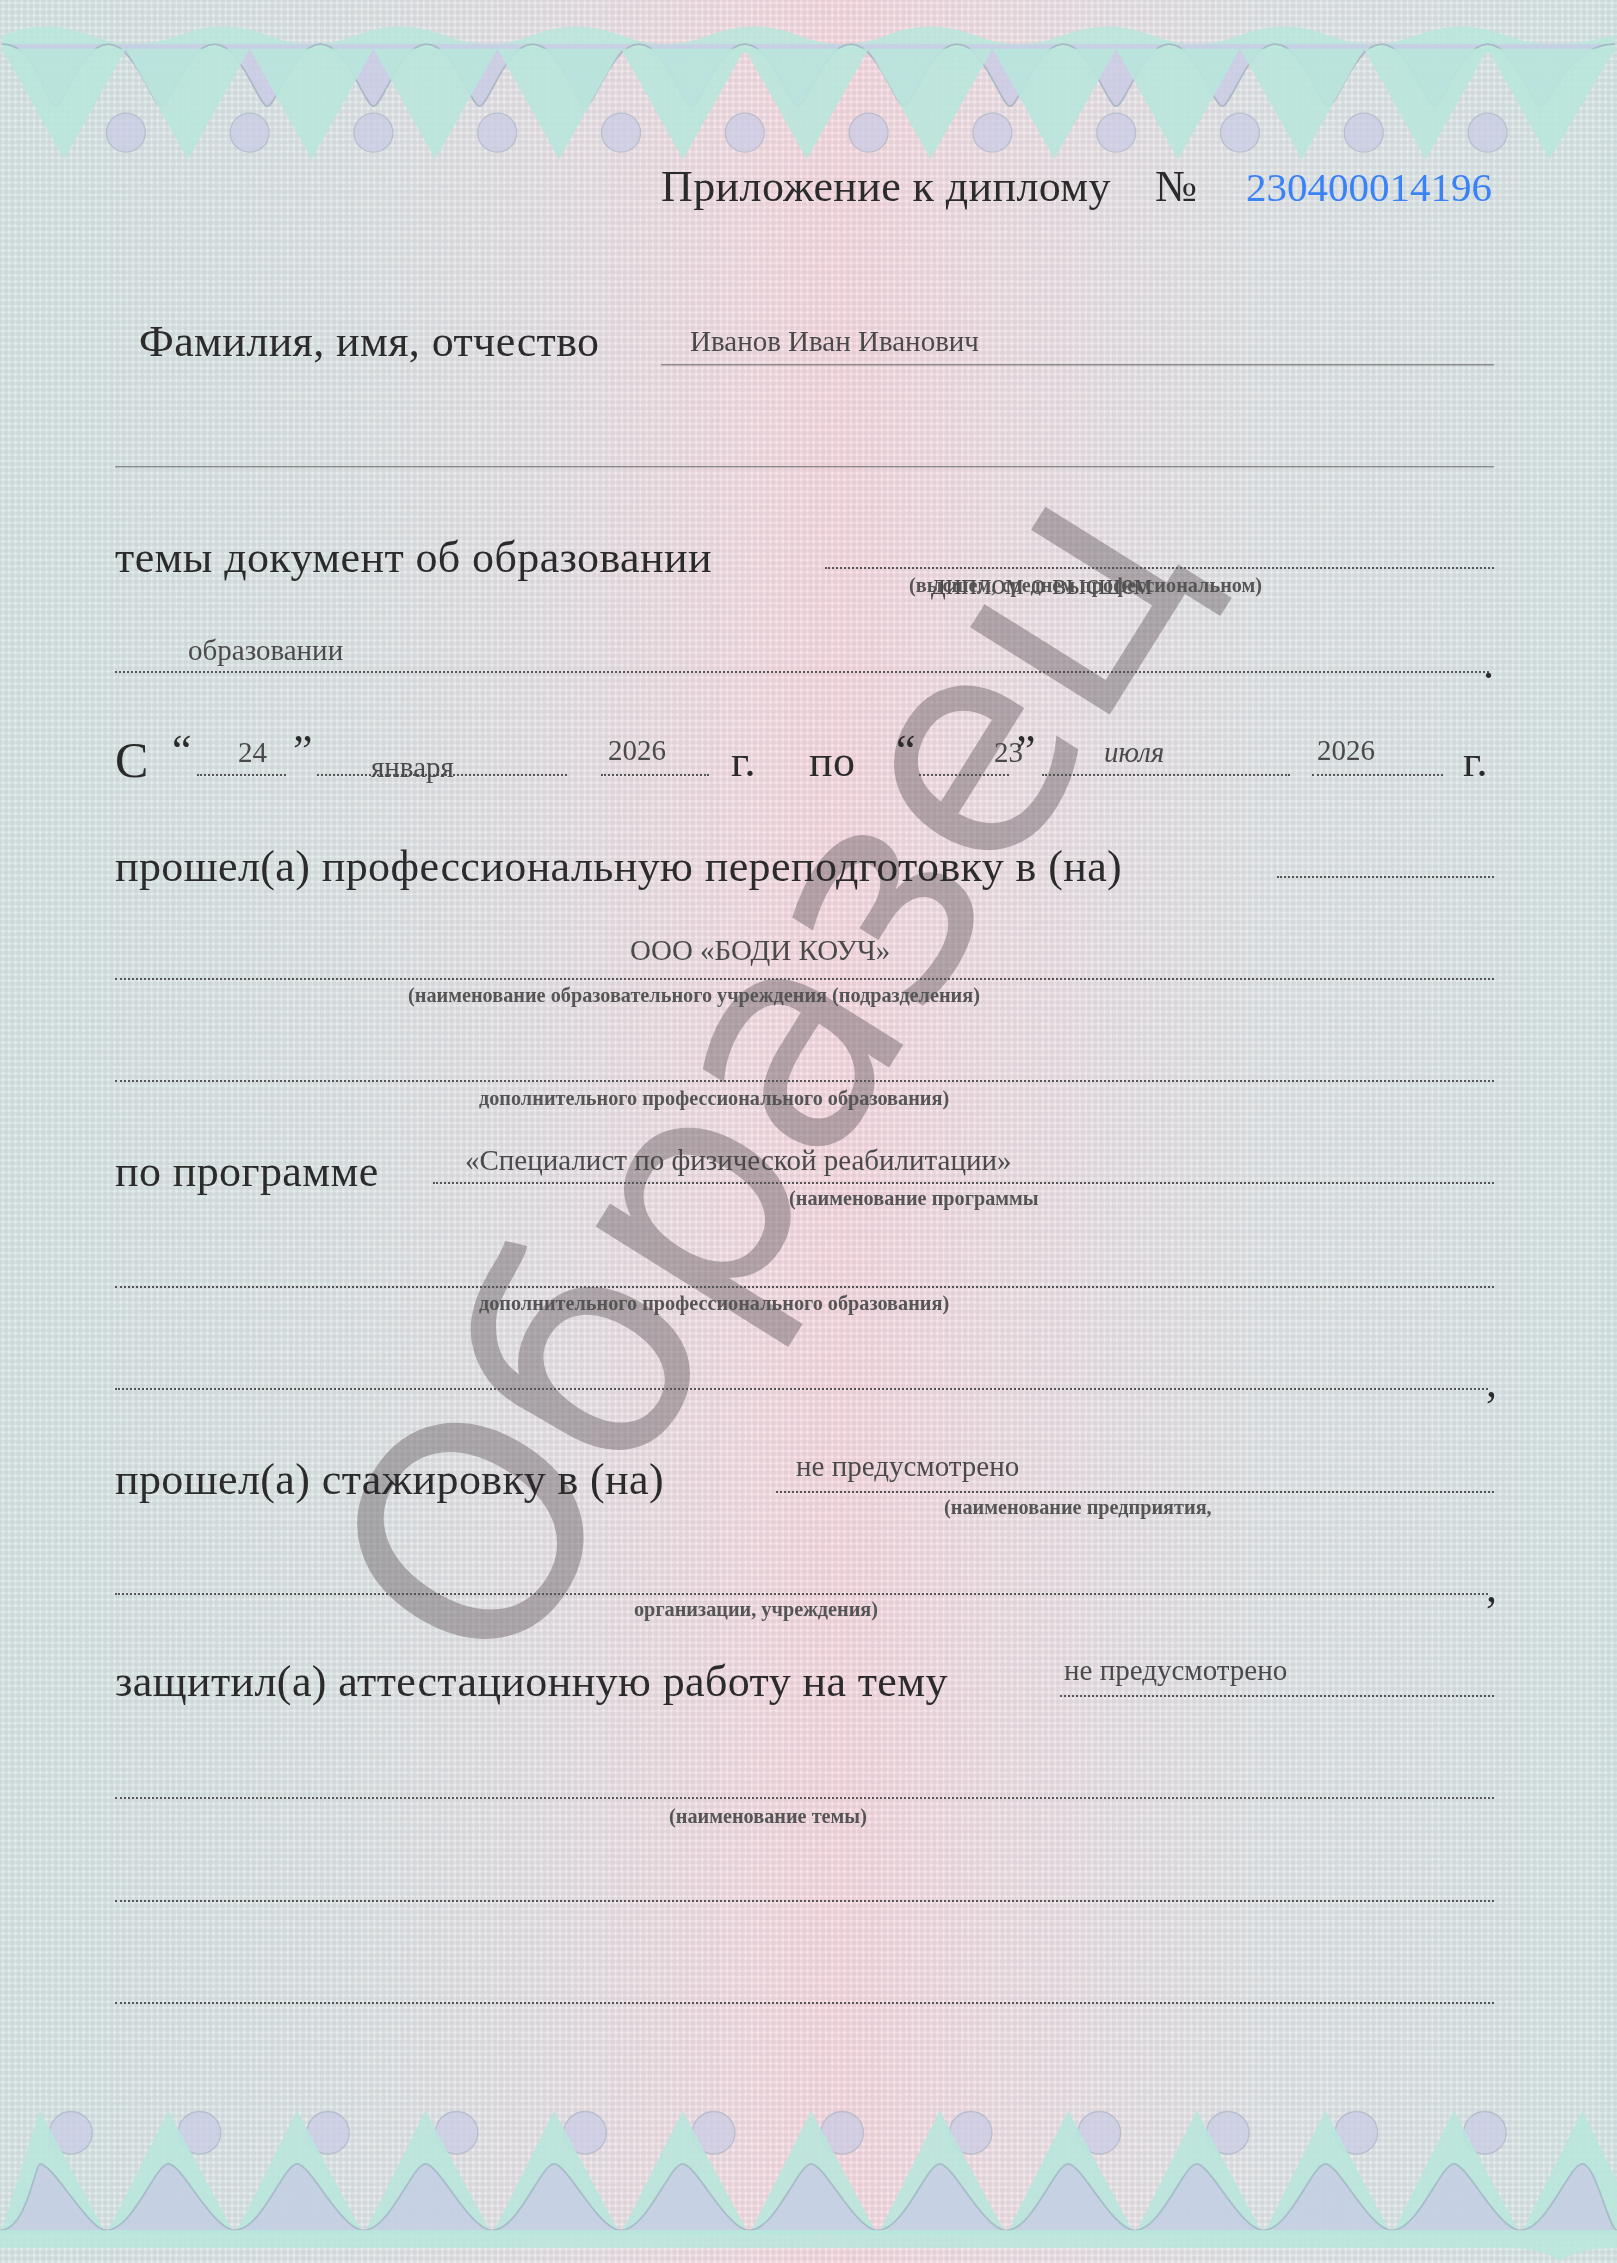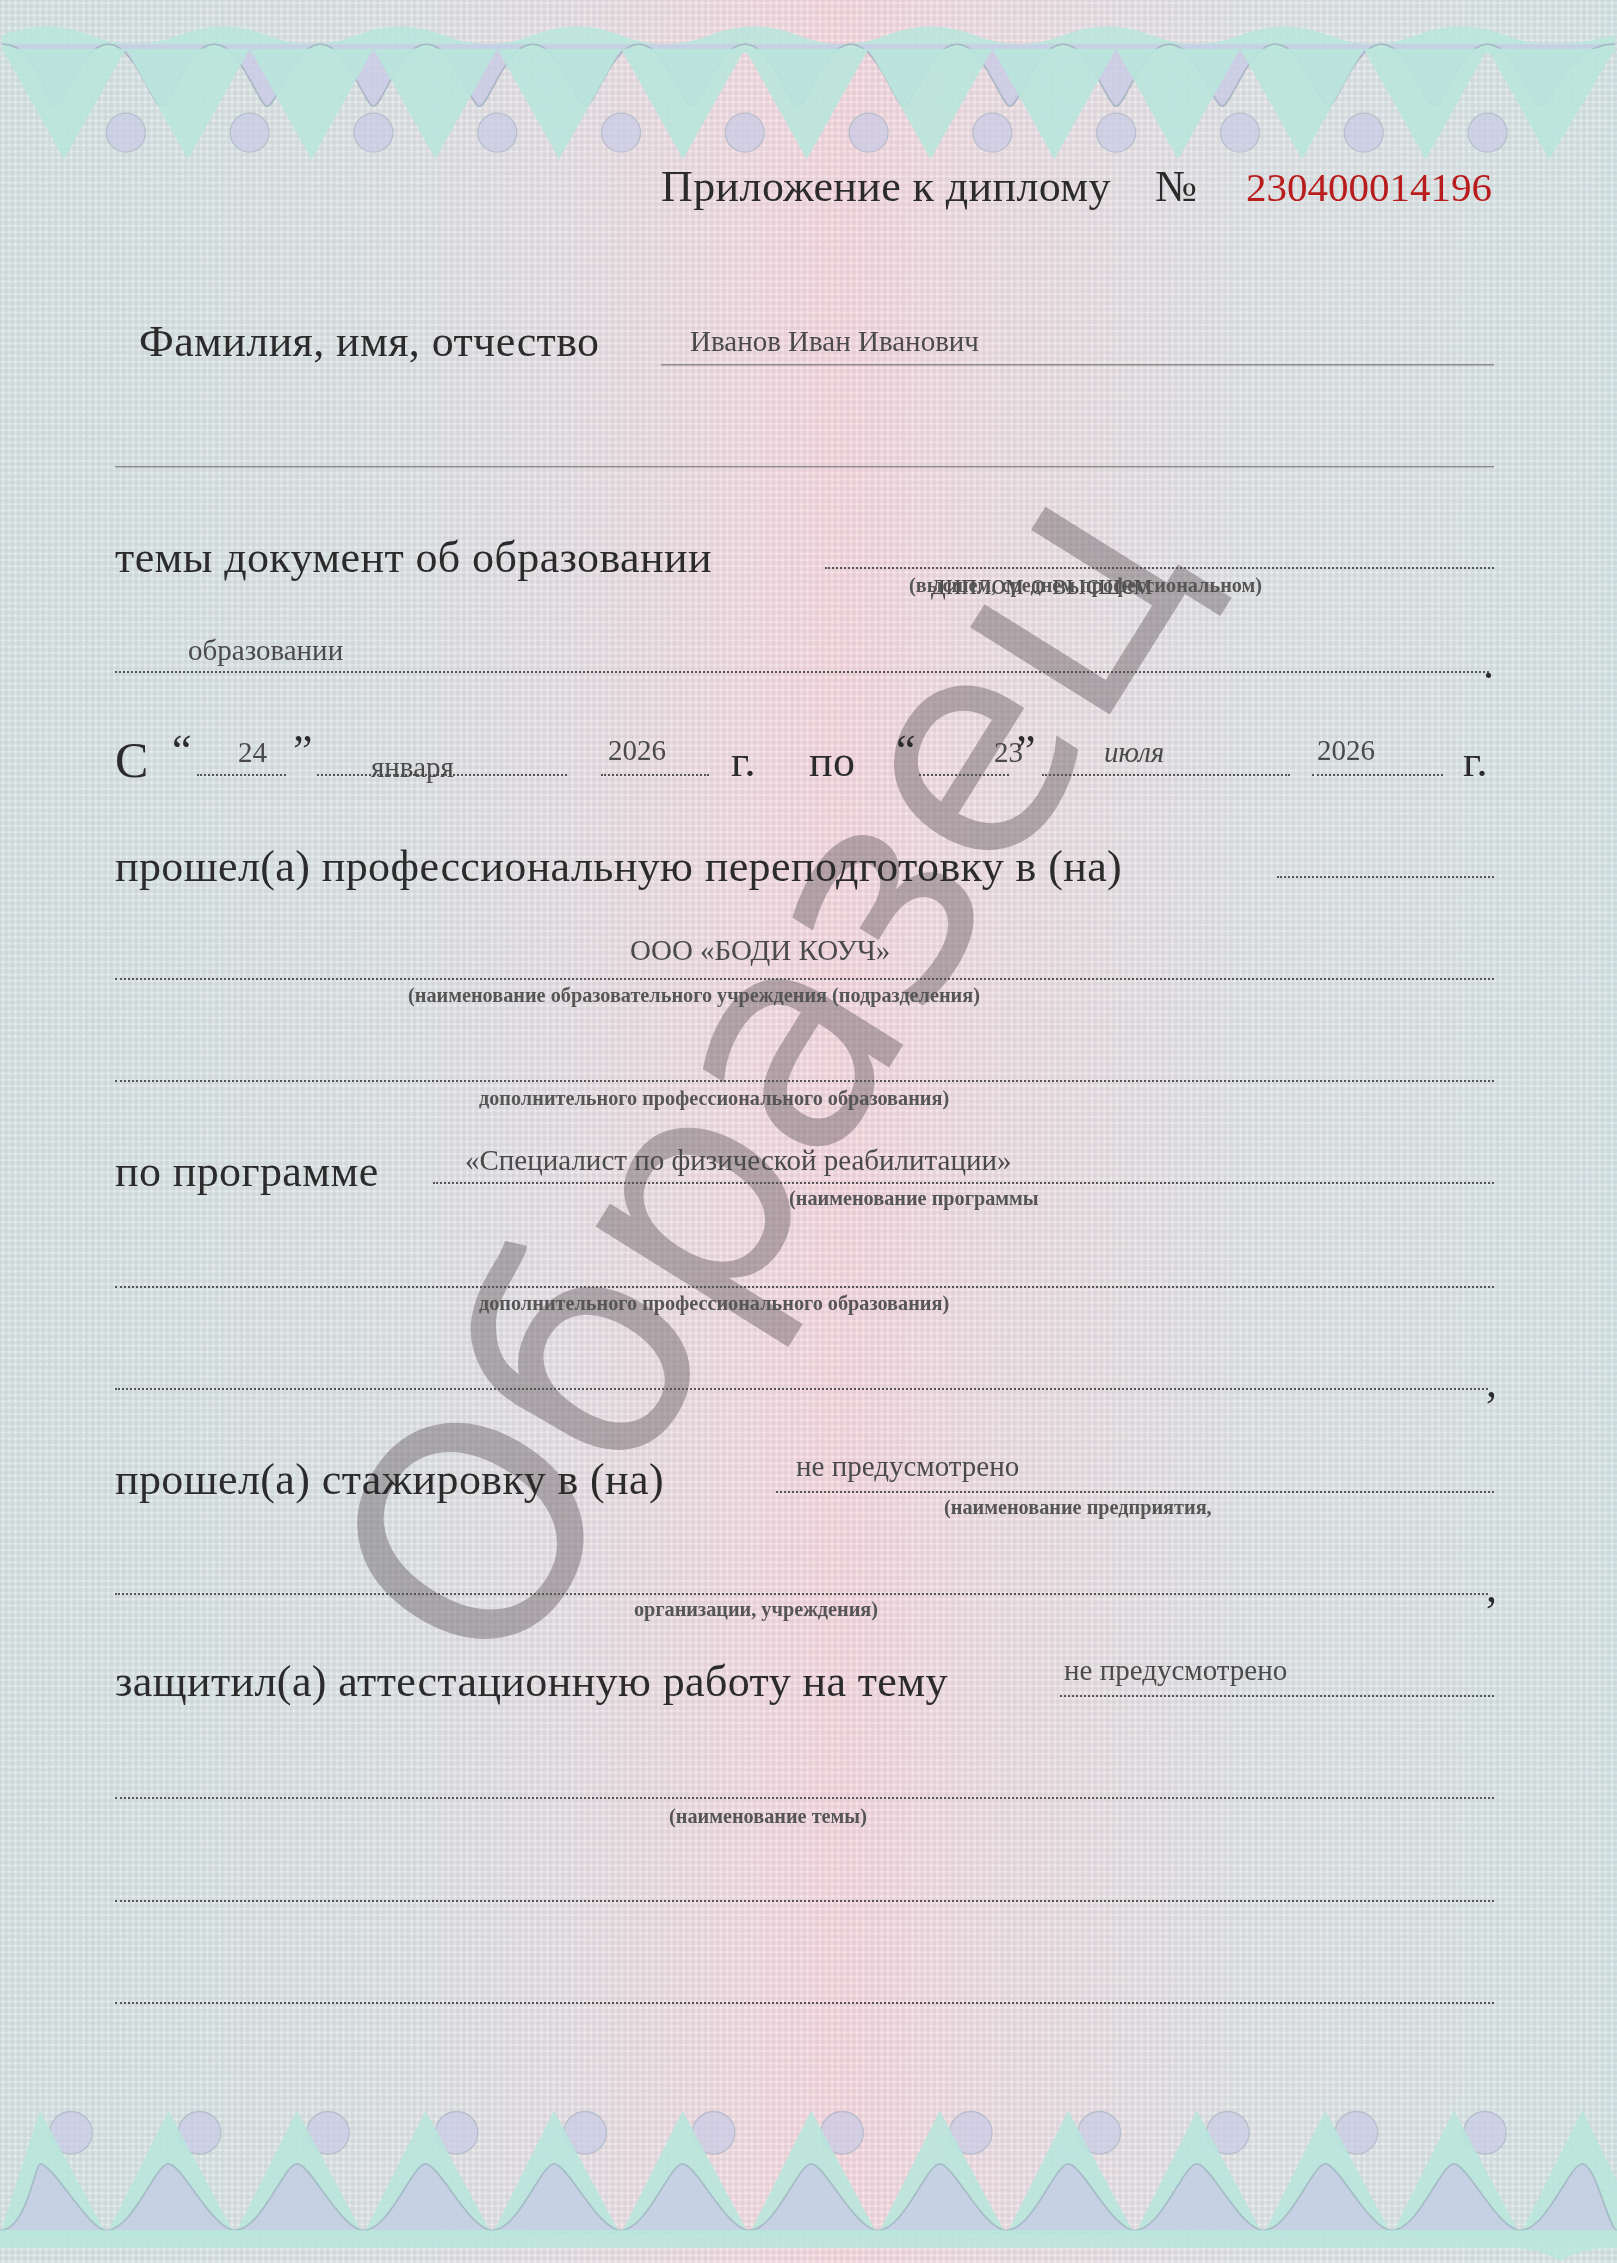--- a/index.html
+++ b/index.html
@@ -101,21 +101,21 @@
       <path d="M0 165 L1824 165 L1824 185 Q1780 185 1760 200 Q1740 185 1700 185 L0 185Z"></path>
     </g>
   </svg>
 </div>
 
 <div class="watermark">Образец</div>
 
 <div>
   <span class="lbl" style="left:661px; top:161px; font-size:44px;">Приложение к диплому</span>
   <span class="lbl" style="left:1155px; top:161px; font-size:44px;">№</span>
-  <span class="val" style="left:1246px; top:163px; font-size:41px; color:#b91c1c;">230400014196</span>
+  <span class="val" style="left:1246px; top:163px; font-size:41px; color:#3b82f6;">230400014196</span>
 </div>
 
 <div>
   <span class="lbl" style="left:115px; top:316px;margin-left:24px;">Фамилия, имя, отчество</span>
   <span class="val" style="left:690px; top:325px;">Иванов Иван Иванович</span>
   <div class="solid" style="left:661px; top:364px; width:833px;"></div>
   <div class="solid" style="left:115px; top:466px; width:1379px;"></div>
 </div>
 
 <div>

